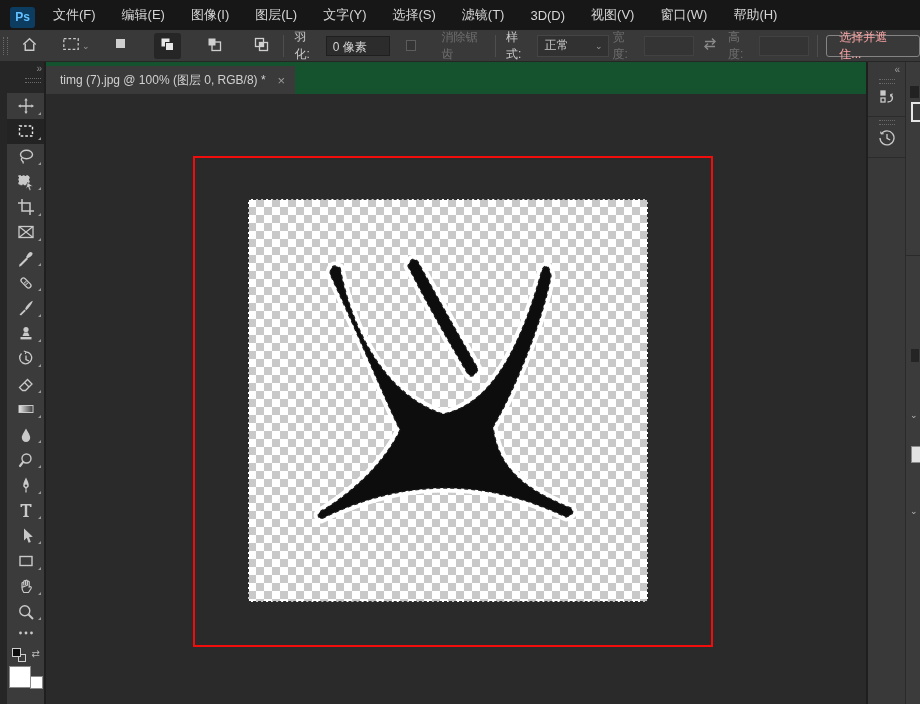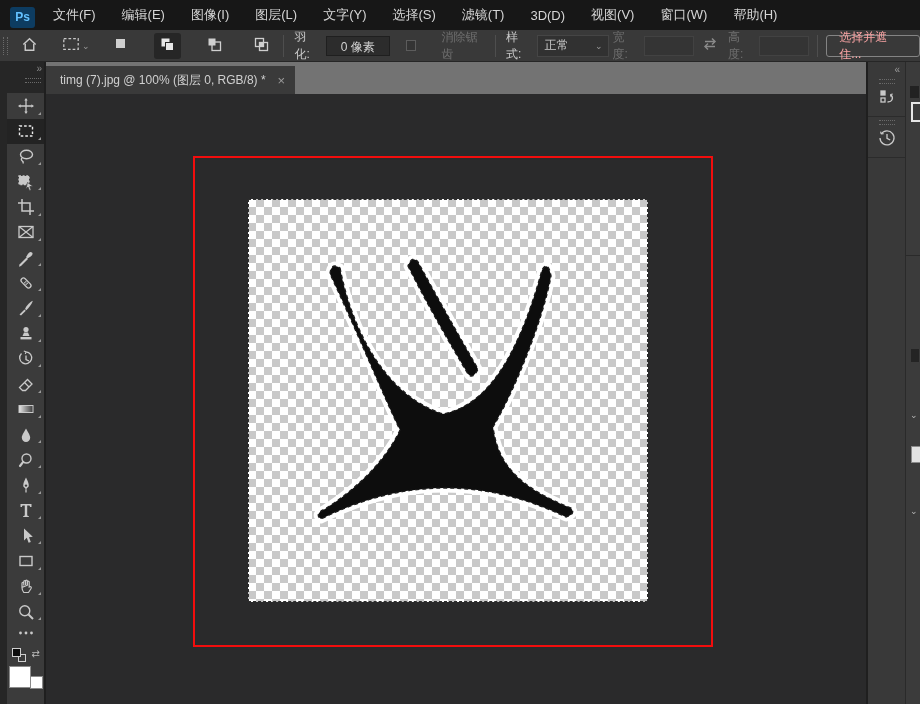--- a/index.html
+++ b/index.html
@@ -20,21 +20,21 @@
                  display:flex; align-items:center; color:#c9c9c9; font-size:12px; flex:0 0 auto; }
   .obar-grip { width:5px; height:18px; margin-left:3px;
                border-left:1px dotted #6a6a6a; border-right:1px dotted #6a6a6a; }
   .obar-group { display:flex; align-items:center;gap:20px; }
   .obar-sep { width:1px; height:22px; background:#4e4e4e; margin:0 8px; }
   .icon-btn { display:flex; align-items:center; justify-content:center; height:26px;
               padding:0 5px; border-radius:3px; }
   .icon-btn.active { background:#262626; }
   .chev { color:#9a9a9a; font-size:9px; margin-left:2px; }
   .field { background:#2c2c2c; border:1px solid #1f1f1f; height:20px; min-width:64px;
-           padding:2px 6px; color:#d2d2d2; font-size:12px;text-align:center; }
+           padding:2px 6px; color:#d2d2d2; font-size:12px; }
   .field.disabled { background:#343434; border-color:#424242; min-width:50px; }
   .dis { color:#6f6f6f; }
   .checkbox { width:11px; height:11px; border:1px solid #5c5c5c; background:#343434;
               display:inline-block; margin-right:5px; }
   .dropdown { background:#313131; border:1px solid #454545; height:22px; min-width:72px;
               display:flex; align-items:center; justify-content:space-between;
               padding:0 6px; color:#c8c8c8; }
   .sam-btn { border:1px solid #848484; border-radius:3px; height:22px; padding:0 12px;
              color:#fca5a5; display:flex; align-items:center; background:transparent; }
   .lbl { margin:0 5px 0 2px; }
@@ -63,21 +63,21 @@
   .mini-fg { position:absolute; left:0; top:0; width:9px; height:9px; background:#0d0d0d;
              border:1px solid #cfcfcf; }
   .swap-arrow { position:absolute; right:-6px; top:0; color:#bdbdbd; font-size:10px; }
   .fg-swatch { position:absolute; left:2px; top:20px; width:22px; height:22px;
                background:#fff; border:1px solid #8a8a8a; }
   .bg-swatch { position:absolute; left:23px; top:30px; width:13px; height:13px;
                background:#fff; border:1px solid #8a8a8a; }
   .seam { width:2px; background:#1f1f1f; }
 
   .center-col { width:820px; display:flex; flex-direction:column; }
-  .tab-strip { height:32px; background:#737373; display:flex; align-items:flex-end;text-align:right; }
+  .tab-strip { height:32px; background:#14532d; display:flex; align-items:flex-end;text-align:right; }
   .doc-tab { height:28px; background:#3a3a3a; color:#d0d0d0; font-size:12px;
              display:flex; align-items:center; padding:0 10px 0 14px; }
   .tab-close { color:#9a9a9a; margin-left:12px; font-size:13px; }
 
   .canvas { position:relative; flex:1; background:#2a2a2b; overflow:hidden; }
   .checker { position:absolute; left:202px; top:105px; width:400px; height:403px;
              background-color:#fff;
              background-image:conic-gradient(#c9c9c9 25%, transparent 0 50%, #c9c9c9 0 75%, transparent 0);
              background-size:16px 16px;
              outline:1px dashed #2e2e2e; outline-offset:-1px; }

